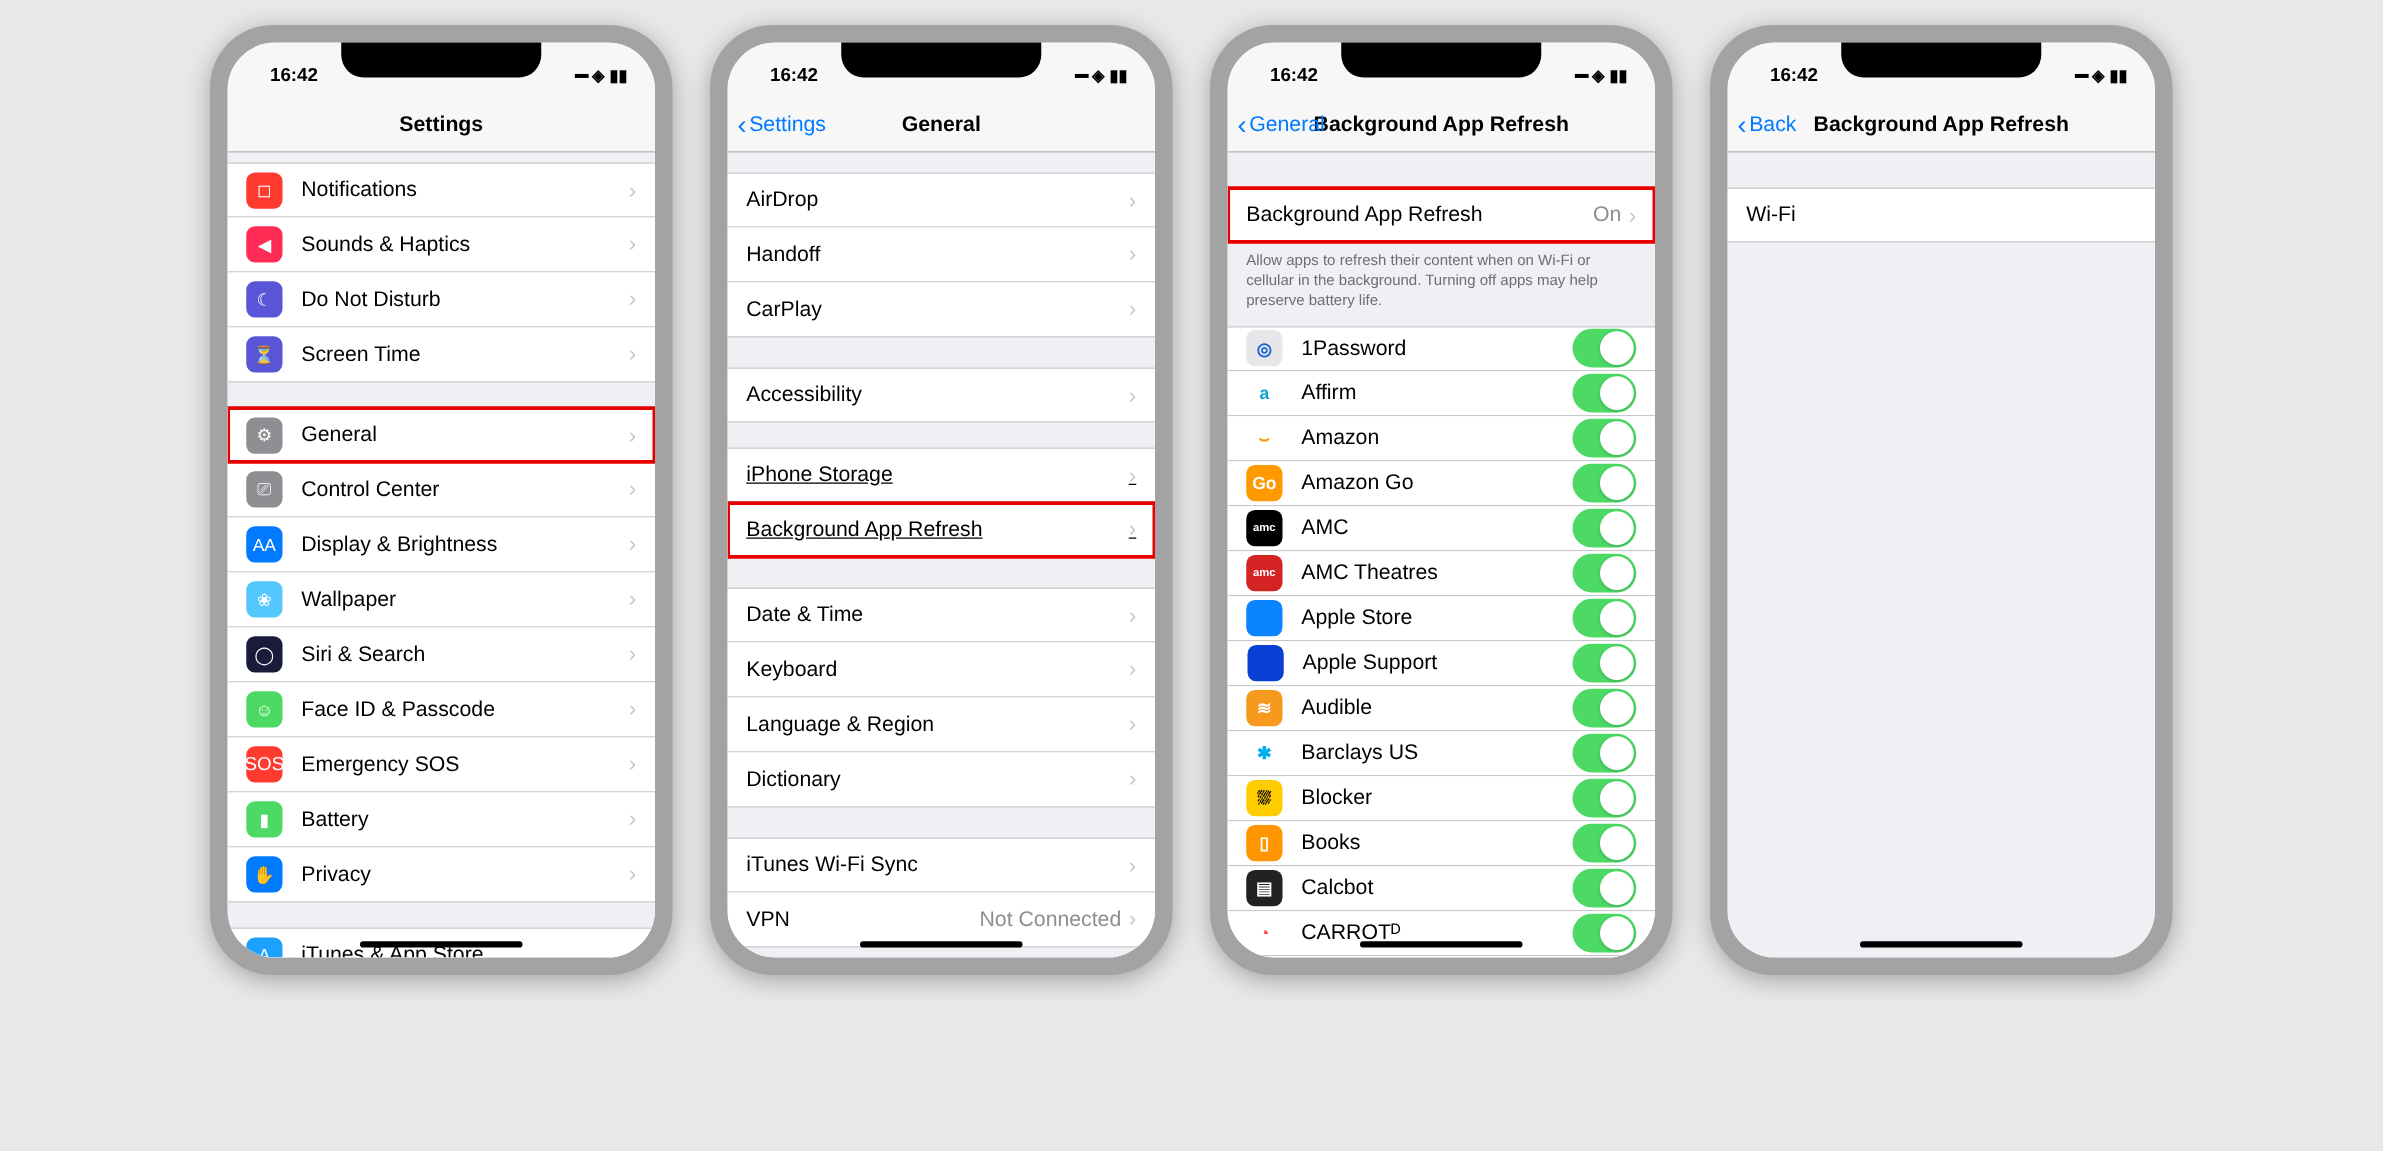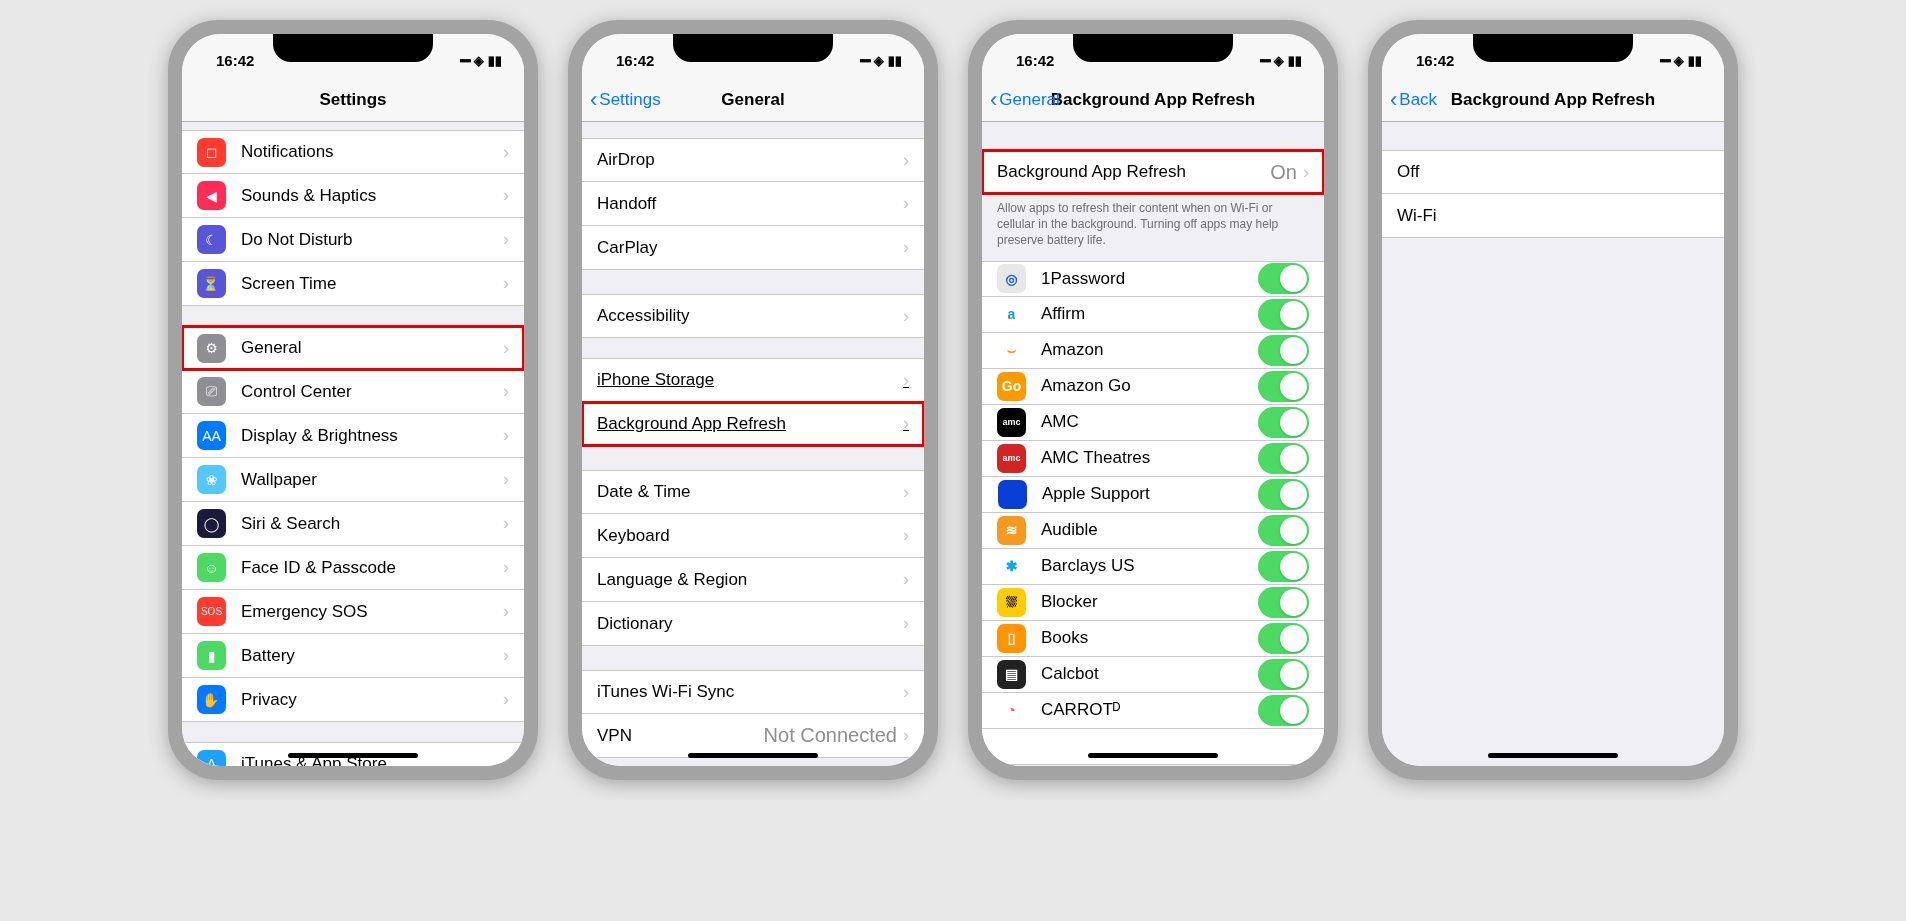--- a/index.html
+++ b/index.html
@@ -99,21 +99,21 @@
     margin-right: 15px;
     display: flex;
     align-items: center;
     justify-content: center;
     color: #fff;
     font-size: 15px;
     flex-shrink: 0;
   }
   .label { flex: 1; }
   .chevron { color: #c7c7cc; font-size: 18px; }
-  .detail { color: #8e8e93; font-size: 20px; margin-right: 6px;}
+  .detail { color: #8e8e93; font-size: 17px; margin-right: 6px;}
   .highlight {
     outline: 3px solid #e60000;
     outline-offset: -2px;
     z-index: 2;
   }
   .footer-text {
     font-size: 12px;
     color: #6d6d72;
     padding: 6px 15px 0;
     line-height: 1.35;
@@ -216,21 +216,21 @@
             <div class="icon" style="background: rgb(26, 26, 58); font-size: 14px;">◯</div>
             <span class="label">Siri &amp; Search</span>
             <span class="chevron">›</span>
           </div>
           <div class="row">
             <div class="icon" style="background: rgb(76, 217, 100); font-size: 14px;">☺</div>
             <span class="label">Face ID &amp; Passcode</span>
             <span class="chevron">›</span>
           </div>
           <div class="row">
-            <div class="icon" style="background: rgb(255, 59, 48); font-size: 10px;">SOS</div>
+            <div class="icon" style="background: rgb(255, 59, 48); font-size: 15px;">SOS</div>
             <span class="label">Emergency SOS</span>
             <span class="chevron">›</span>
           </div>
           <div class="row">
             <div class="icon" style="background: rgb(76, 217, 100); font-size: 14px;">▮</div>
             <span class="label">Battery</span>
             <span class="chevron">›</span>
           </div>
           <div class="row">
             <div class="icon" style="background: rgb(0, 122, 255); font-size: 14px;">✋</div>
@@ -382,20 +382,25 @@
           <div class="row compact" style="height: 36px;">
             <div class="appicon" style="background: rgb(0, 0, 0); color: rgb(255, 255, 255); font-size: 9px;">amc</div>
             <span class="label">AMC</span>
             <div class="toggle"></div>
           </div>
           <div class="row compact" style="height: 36px;">
             <div class="appicon" style="background: rgb(211, 35, 35); color: rgb(255, 255, 255); font-size: 9px;">amc</div>
             <span class="label">AMC Theatres</span>
             <div class="toggle"></div>
           </div>
+          <div class="row compact" style="height: 36px;">
+            <div class="appicon" style="background: rgb(10, 132, 255); color: rgb(255, 255, 255); font-size: 14px;"></div>
+            <span class="label">Apple Store</span>
+            <div class="toggle"></div>
+          </div>
           <div class="row compact" style="height: 36px; padding-left: 16px;">
             <div class="appicon" style="background: rgb(10, 63, 214); color: rgb(255, 255, 255); font-size: 14px;"></div>
             <span class="label">Apple Support</span>
             <div class="toggle"></div>
           </div>
           <div class="row compact" style="height: 36px;">
             <div class="appicon" style="background: rgb(247, 153, 28); color: rgb(255, 255, 255); font-size: 14px;">≋</div>
             <span class="label">Audible</span>
             <div class="toggle"></div>
           </div>
@@ -444,22 +449,19 @@
     <div class="nav-bar">
       <div class="back-btn">
         <span class="back-chevron">‹</span>
         <span>Back</span>
       </div>
       <span class="nav-title">Background App Refresh</span>
     </div>
     <div class="content" id="p4-content">
         <div class="section" style="margin-top: 28px;">
           <div class="row">
-            <span class="label">Off</span>
-          </div>
-          <div class="row">
             <span class="label">Wi-Fi</span>
           </div>
         </div>
       </div>
     <div class="home-indicator"></div>
   </div>
 </div>
 
 </body></html>

